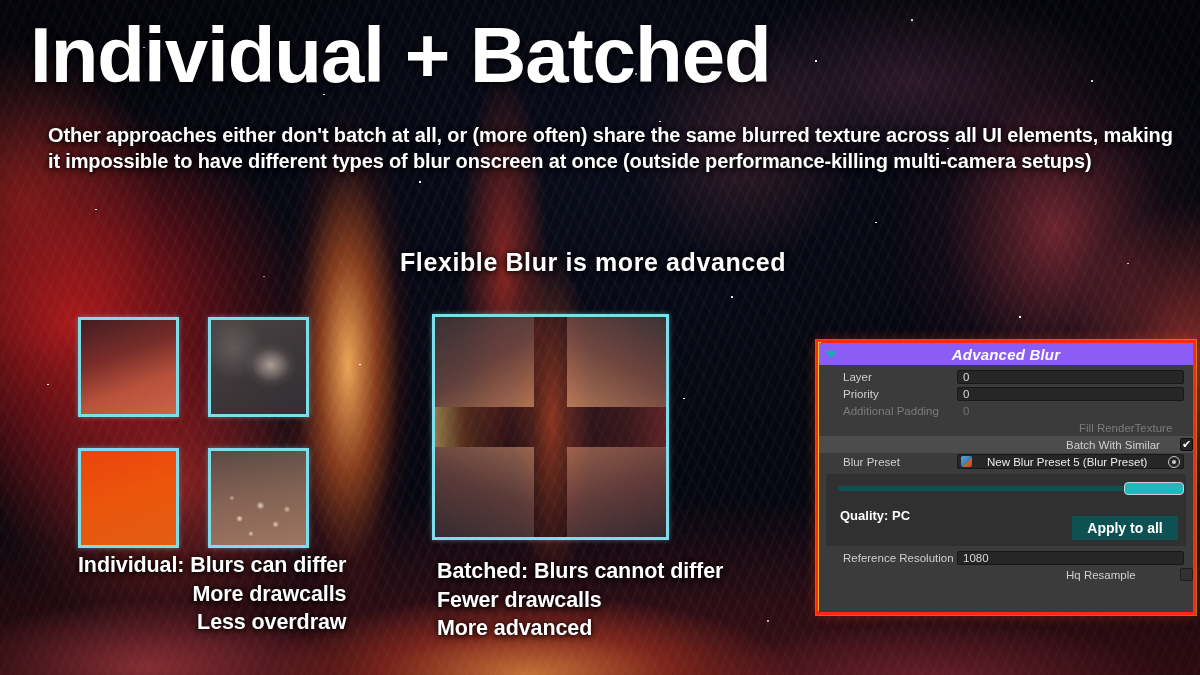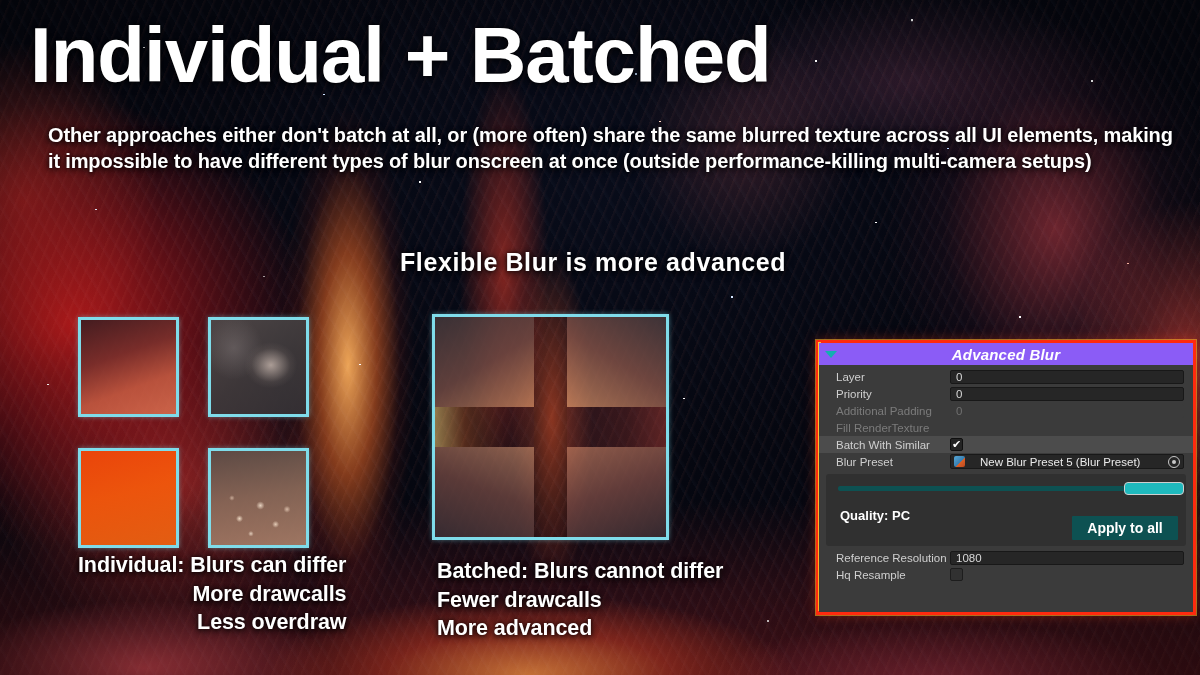--- a/index.html
+++ b/index.html
@@ -207,21 +207,21 @@
     width:0;height:0; border-left:6px solid transparent; border-right:6px solid transparent;
     border-top:7px solid #12b0b0; margin-left:6px;
   }
   .insp-title{
     position:absolute; left:0; right:0; text-align:center;
     font-style:italic; font-weight:bold; font-size:15px; color:#ffffff;
     letter-spacing:0.2px;
   }
   .insp-body{ padding:3px 0 0 0; }
 
-  .row{ display:flex; align-items:center; height:17px; padding-left:17px; }
+  .row{ display:flex; align-items:center; height:17px; padding-left:24px;justify-content:flex-end; }
   .row.hl{ background:#4c4c4c; }
   .row .lab{ width:114px; flex:0 0 114px; font-size:11.5px; color:#cfcfcf; }
   .row.dim .lab{ color:#7b7b7b; }
   .row .fld{
     flex:1; height:14px; margin-right:9px; background:#262626;
     border:1px solid #181818; border-radius:2px;
     display:flex; align-items:center; padding-left:5px;
     font-size:11.5px; color:#d8d8d8;
   }
   .row.dim .fld{ color:#6f6f6f; background:#3b3b3b; border-color:#3b3b3b; }

